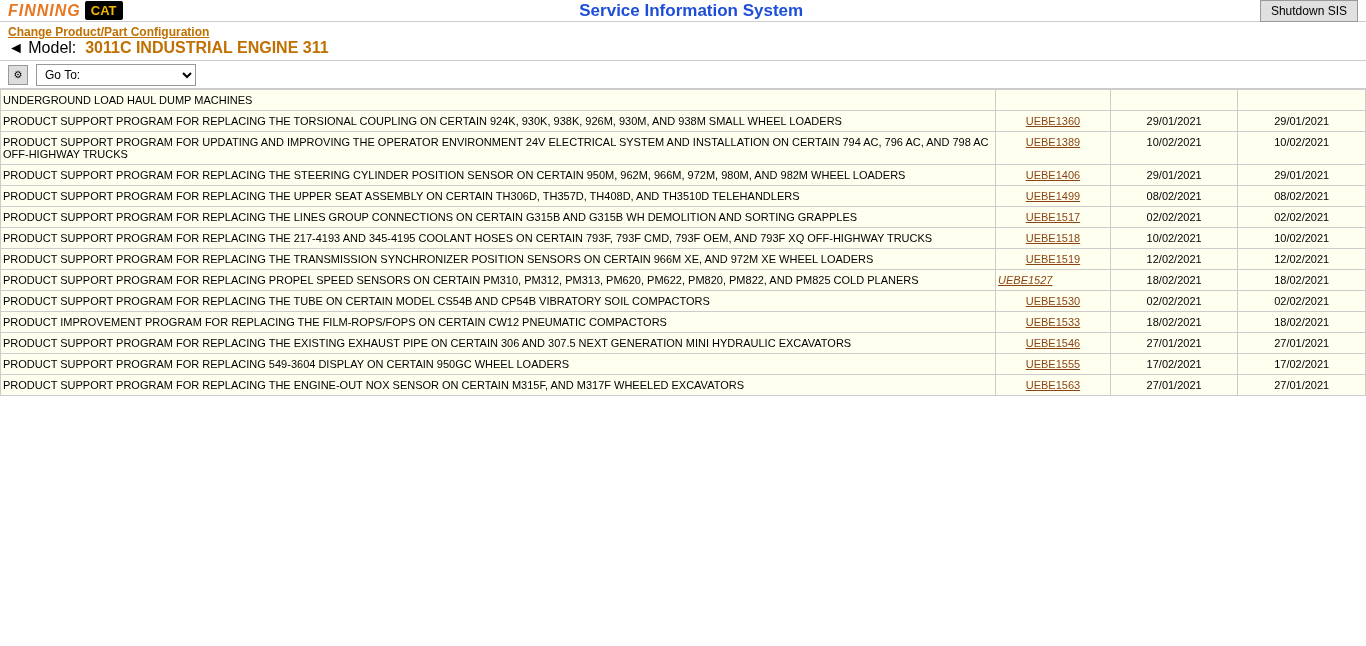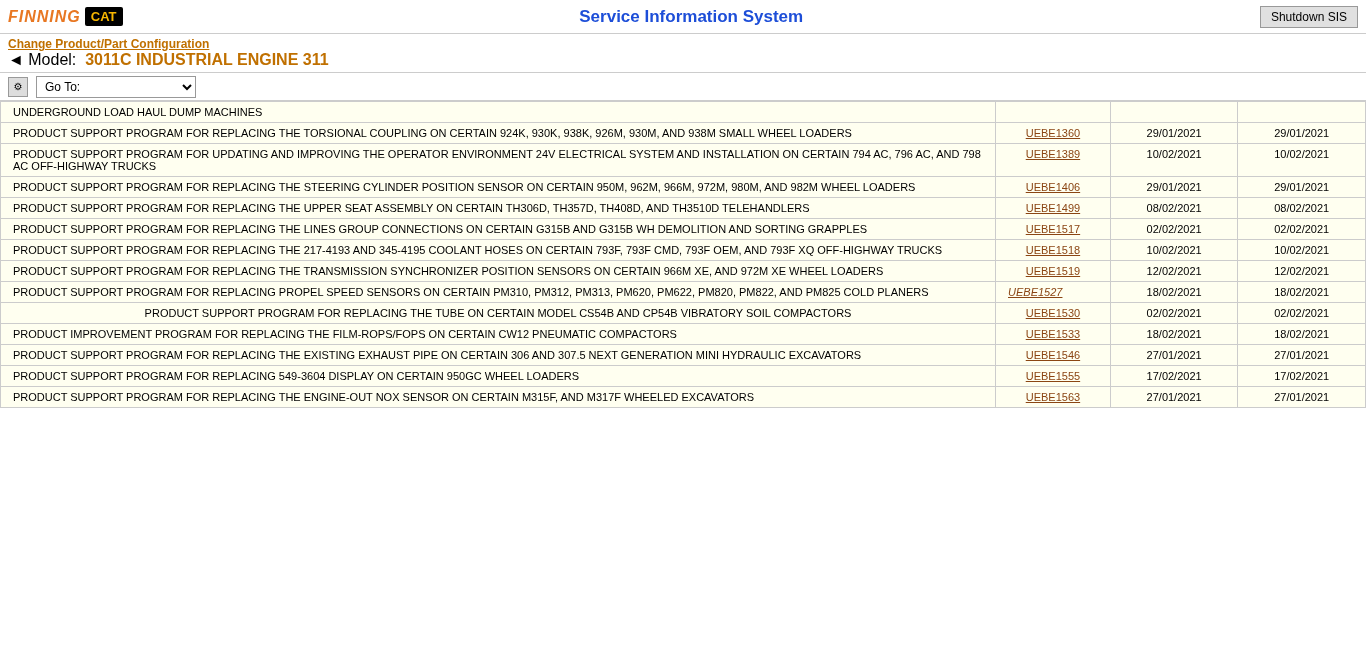--- a/index.html
+++ b/index.html
@@ -6,21 +6,21 @@
     body { font-family: Arial, sans-serif; font-size: 11px; background: #fff; width: 1366px; height: 646px; overflow: hidden; }
 
     
     #header {
       display: flex;
       align-items: center;
       justify-content: space-between;
       padding: 4px 8px;
       border-bottom: 1px solid #ccc;
       background: #fff;
-      height: 34px;
+      height: 22px;
       gap: 8px;
     }
     #logo-area {
       display: flex;
       align-items: center;
       gap: 4px;
     }
     #logo-finning {
       font-weight: bold;
       font-size: 16px;
@@ -111,21 +111,21 @@
       overflow-x: hidden;
     }
 
     table {
       width: 100%;
       border-collapse: collapse;
       background: #fffff0;
     }
     tbody tr td {
       border: 1px solid #ccc;
-      padding: 4px 12px;
+      padding: 4px 2px;
       font-size: 11px;
       vertical-align: top;
       background: #fffff0;
     }
     tbody tr:nth-child(even) td {
       background: #fffff0;
     }
     .doc-link {
       color: #8b4513;
       text-decoration: underline;
@@ -226,21 +226,21 @@
           <td class="date-cell" style="width: 100px; text-align: center;">12/02/2021</td>
           <td class="date-cell" style="width: 100px; text-align: center;">12/02/2021</td>
         </tr>
         <tr>
           <td class="desc-cell" style="width: 780px;">PRODUCT SUPPORT PROGRAM FOR REPLACING PROPEL SPEED SENSORS ON CERTAIN PM310, PM312, PM313, PM620, PM622, PM820, PM822, AND PM825 COLD PLANERS</td>
           <td style="width: 90px; text-align: left; font-style: italic;"><span class="doc-link">UEBE1527</span></td>
           <td class="date-cell" style="width: 100px; text-align: center;">18/02/2021</td>
           <td class="date-cell" style="width: 100px; text-align: center;">18/02/2021</td>
         </tr>
         <tr>
-          <td class="desc-cell" style="width: 780px; text-align: center;">PRODUCT SUPPORT PROGRAM FOR REPLACING THE TUBE ON CERTAIN MODEL CS54B AND CP54B VIBRATORY SOIL COMPACTORS</td>
+          <td class="desc-cell" style="width: 780px;">PRODUCT SUPPORT PROGRAM FOR REPLACING THE TUBE ON CERTAIN MODEL CS54B AND CP54B VIBRATORY SOIL COMPACTORS</td>
           <td style="width: 90px; text-align: center;"><span class="doc-link">UEBE1530</span></td>
           <td class="date-cell" style="width: 100px; text-align: center;">02/02/2021</td>
           <td class="date-cell" style="width: 100px; text-align: center;">02/02/2021</td>
         </tr>
         <tr>
           <td class="desc-cell" style="width: 780px;">PRODUCT IMPROVEMENT PROGRAM FOR REPLACING THE FILM-ROPS/FOPS ON CERTAIN CW12 PNEUMATIC COMPACTORS</td>
           <td style="width: 90px; text-align: center;"><span class="doc-link">UEBE1533</span></td>
           <td class="date-cell" style="width: 100px; text-align: center;">18/02/2021</td>
           <td class="date-cell" style="width: 100px; text-align: center;">18/02/2021</td>
         </tr>

